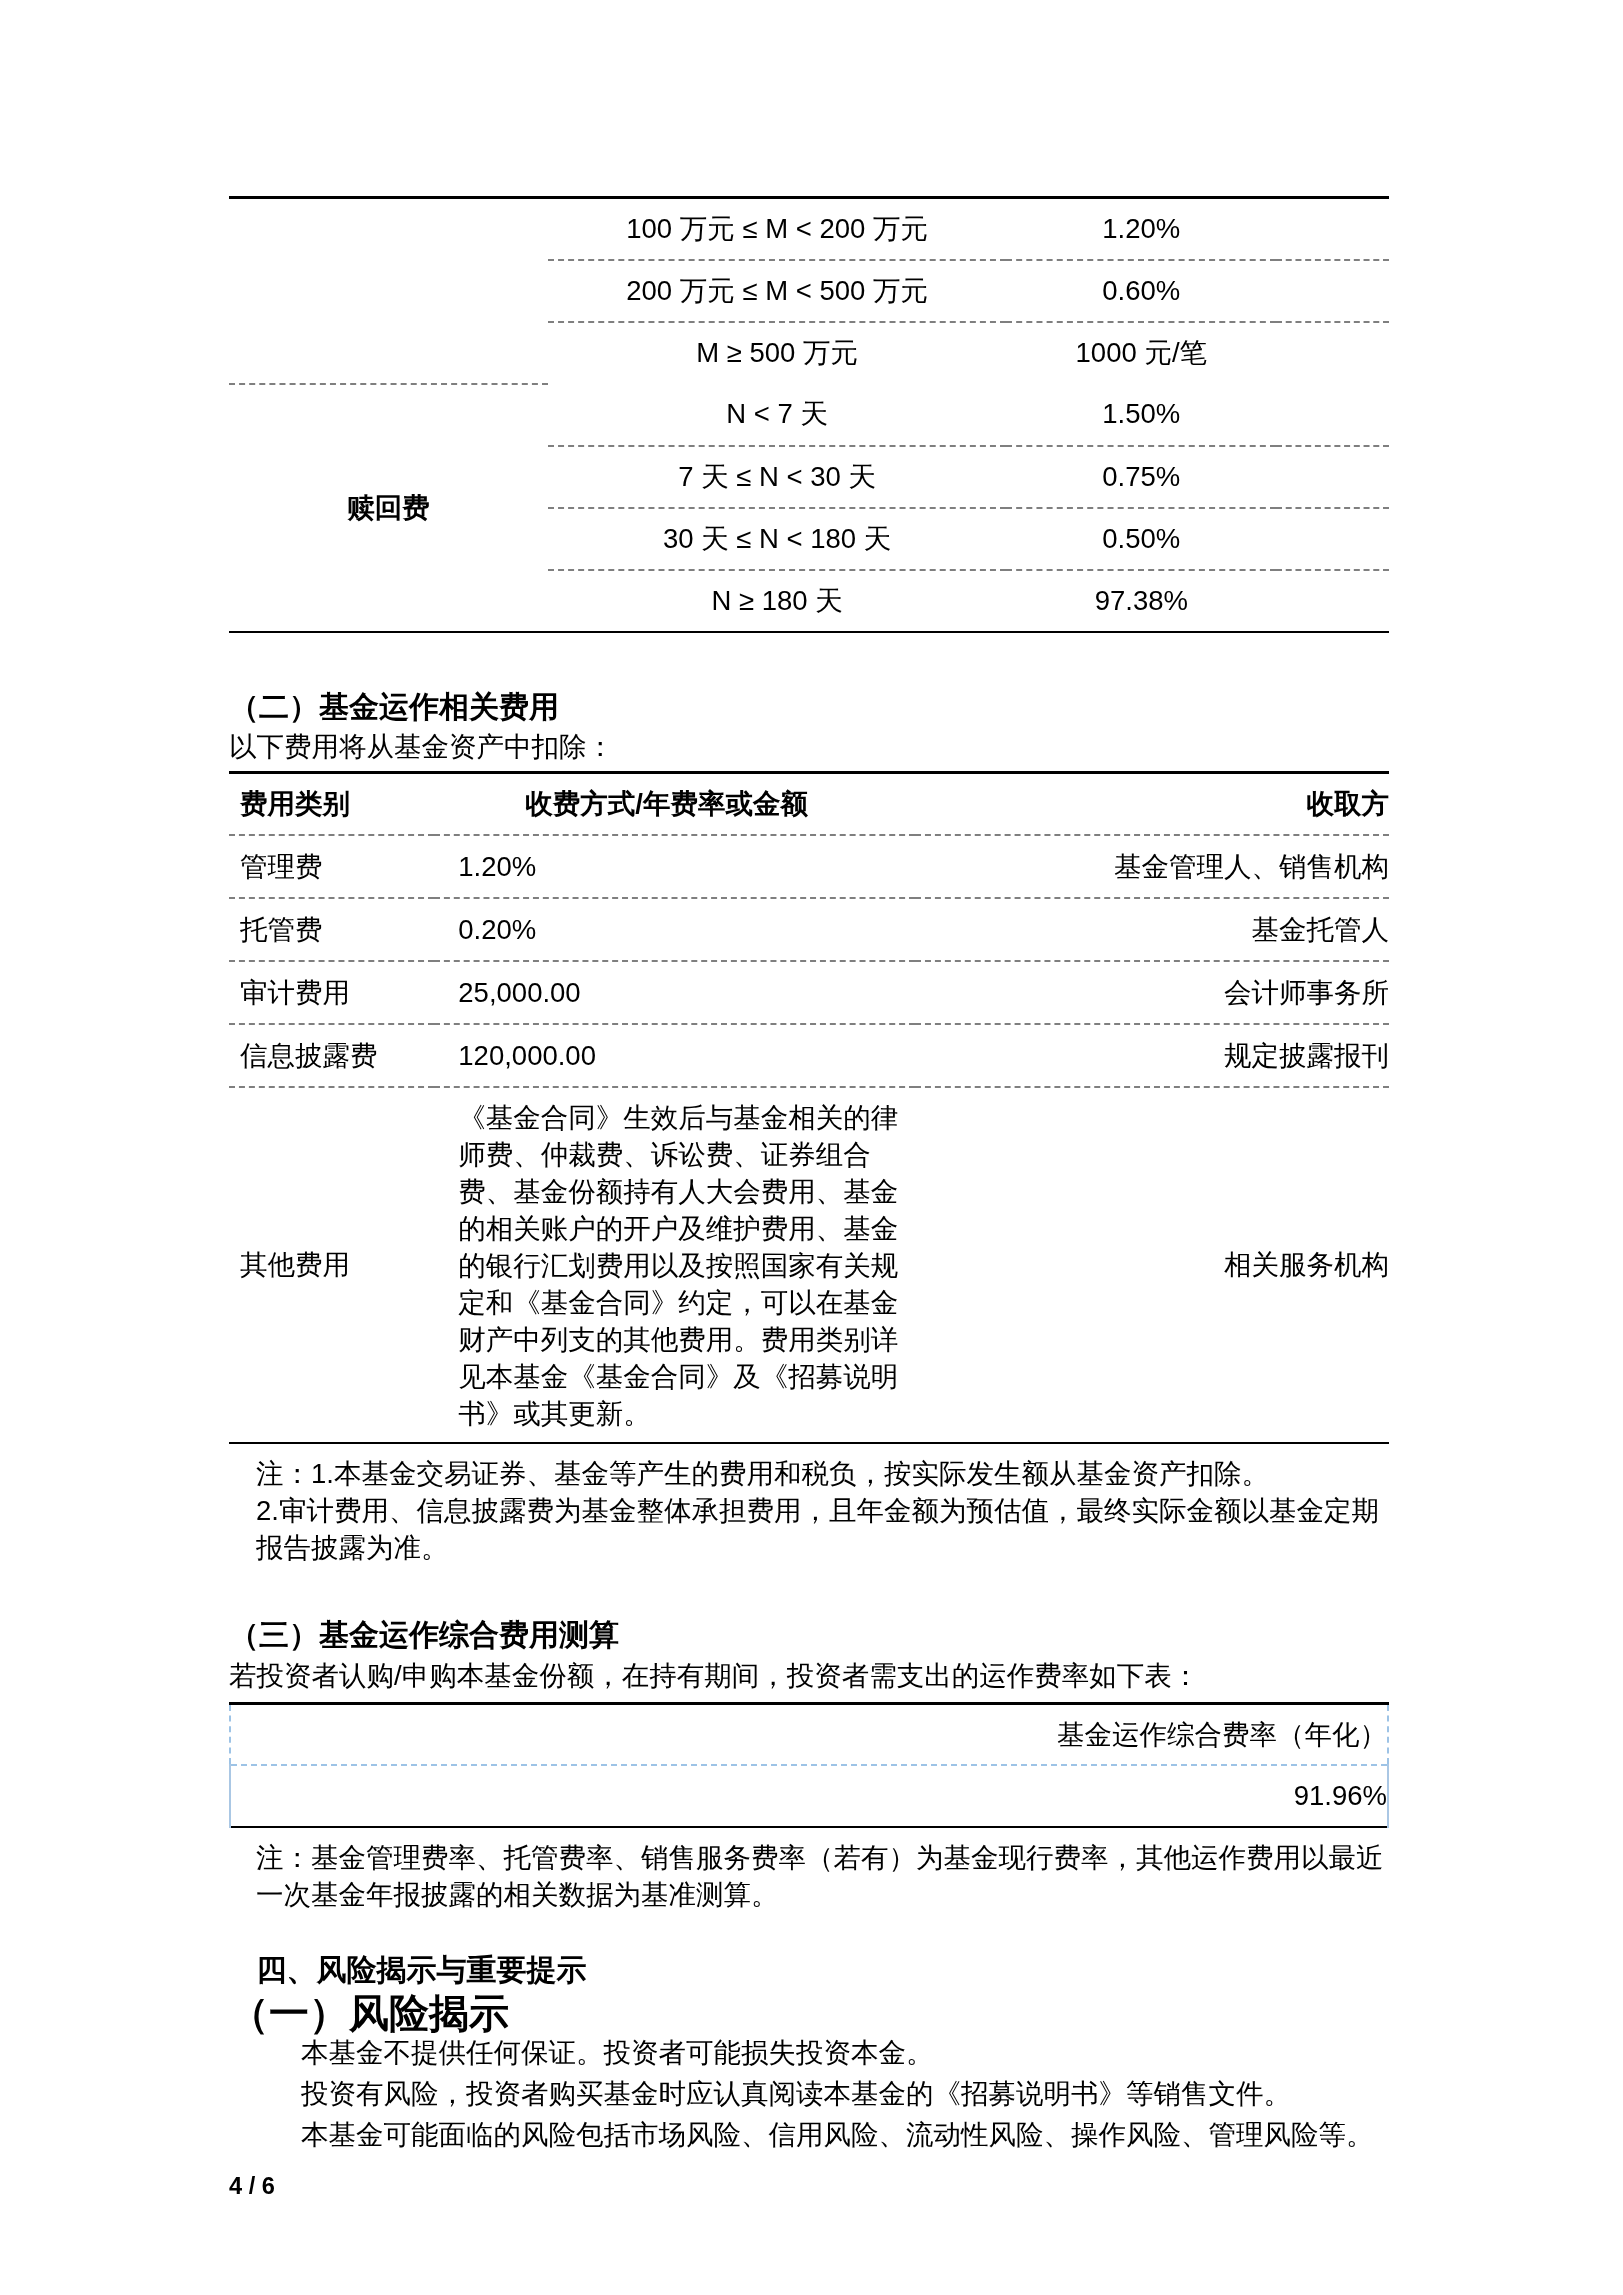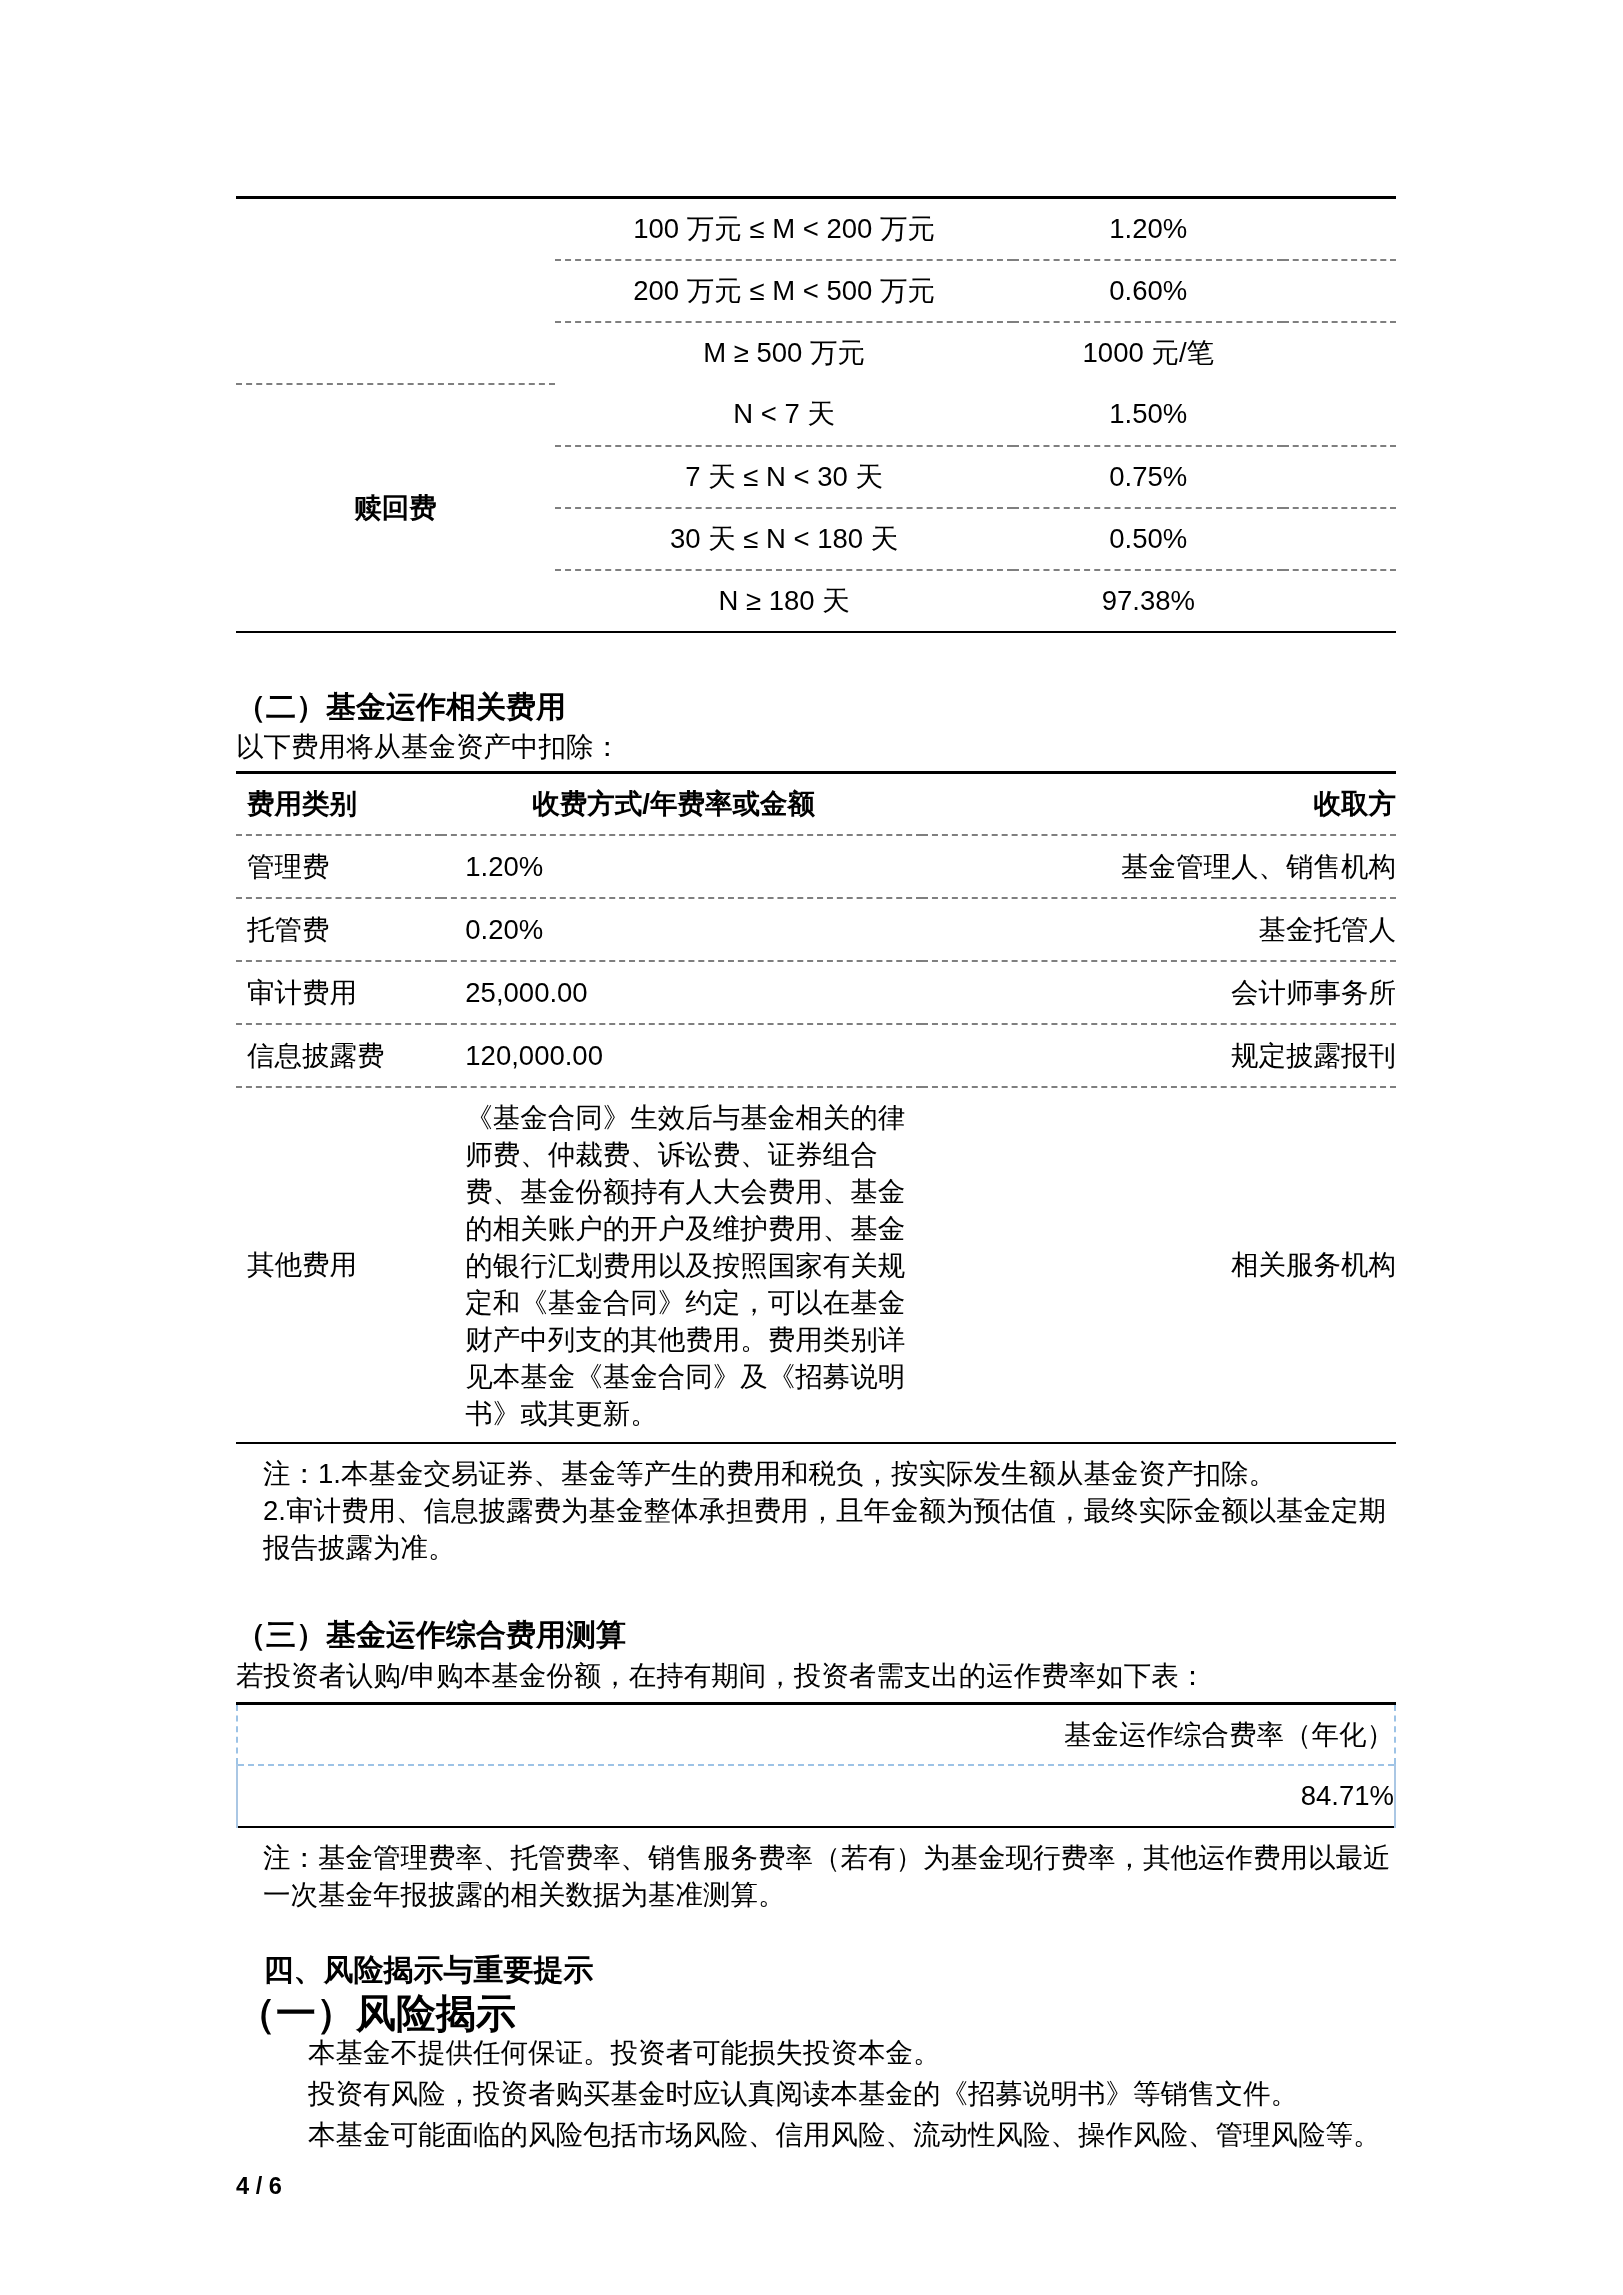--- a/index.html
+++ b/index.html
@@ -7,21 +7,21 @@
   .page {
     position:relative;
     width:1623px; height:2295px;
     background:#ffffff;
     color:#000000;
     font-family:"Liberation Sans", sans-serif;
     overflow:hidden;
   }
   .content {
     position:absolute;
-    left:236px; top:0;
+    left:229px; top:0;
     width:1160px;
   }
   table { border-collapse:collapse; table-layout:fixed; width:100%; }
   td { font-size:27.5px; vertical-align:middle; color:#000; }
 
   
   .fee-table { margin-top:196px; border-top:3.3px solid #000; border-bottom:2.6px solid #000; }
   .fee-table td { height:62px; text-align:center; }
   .fee-table td.cat { font-weight:bold; }
   .ds { border-bottom:2px dashed #7f7f7f; }
@@ -157,21 +157,21 @@
 
     <div class="h-sub" style="margin-top:50px;">（三）基金运作综合费用测算</div>
     <div class="intro">若投资者认购/申购本基金份额，在持有期间，投资者需支出的运作费率如下表：</div>
 
     <table class="sum-table">
       <tbody>
         <tr>
           <td class="sum-h">基金运作综合费率（年化）</td>
         </tr>
         <tr>
-          <td class="sum-v">84.71%</td>
+          <td class="sum-v">91.96%</td>
         </tr>
       </tbody>
     </table>
 
     <div class="note">注：基金管理费率、托管费率、销售服务费率（若有）为基金现行费率，其他运作费用以最近一次基金年报披露的相关数据为基准测算。</div>
 
     <div class="h-main">四、风险揭示与重要提示</div>
     <div class="h-main2">（一）风险揭示</div>
 
     <div class="body-line">本基金不提供任何保证。投资者可能损失投资本金。</div>

